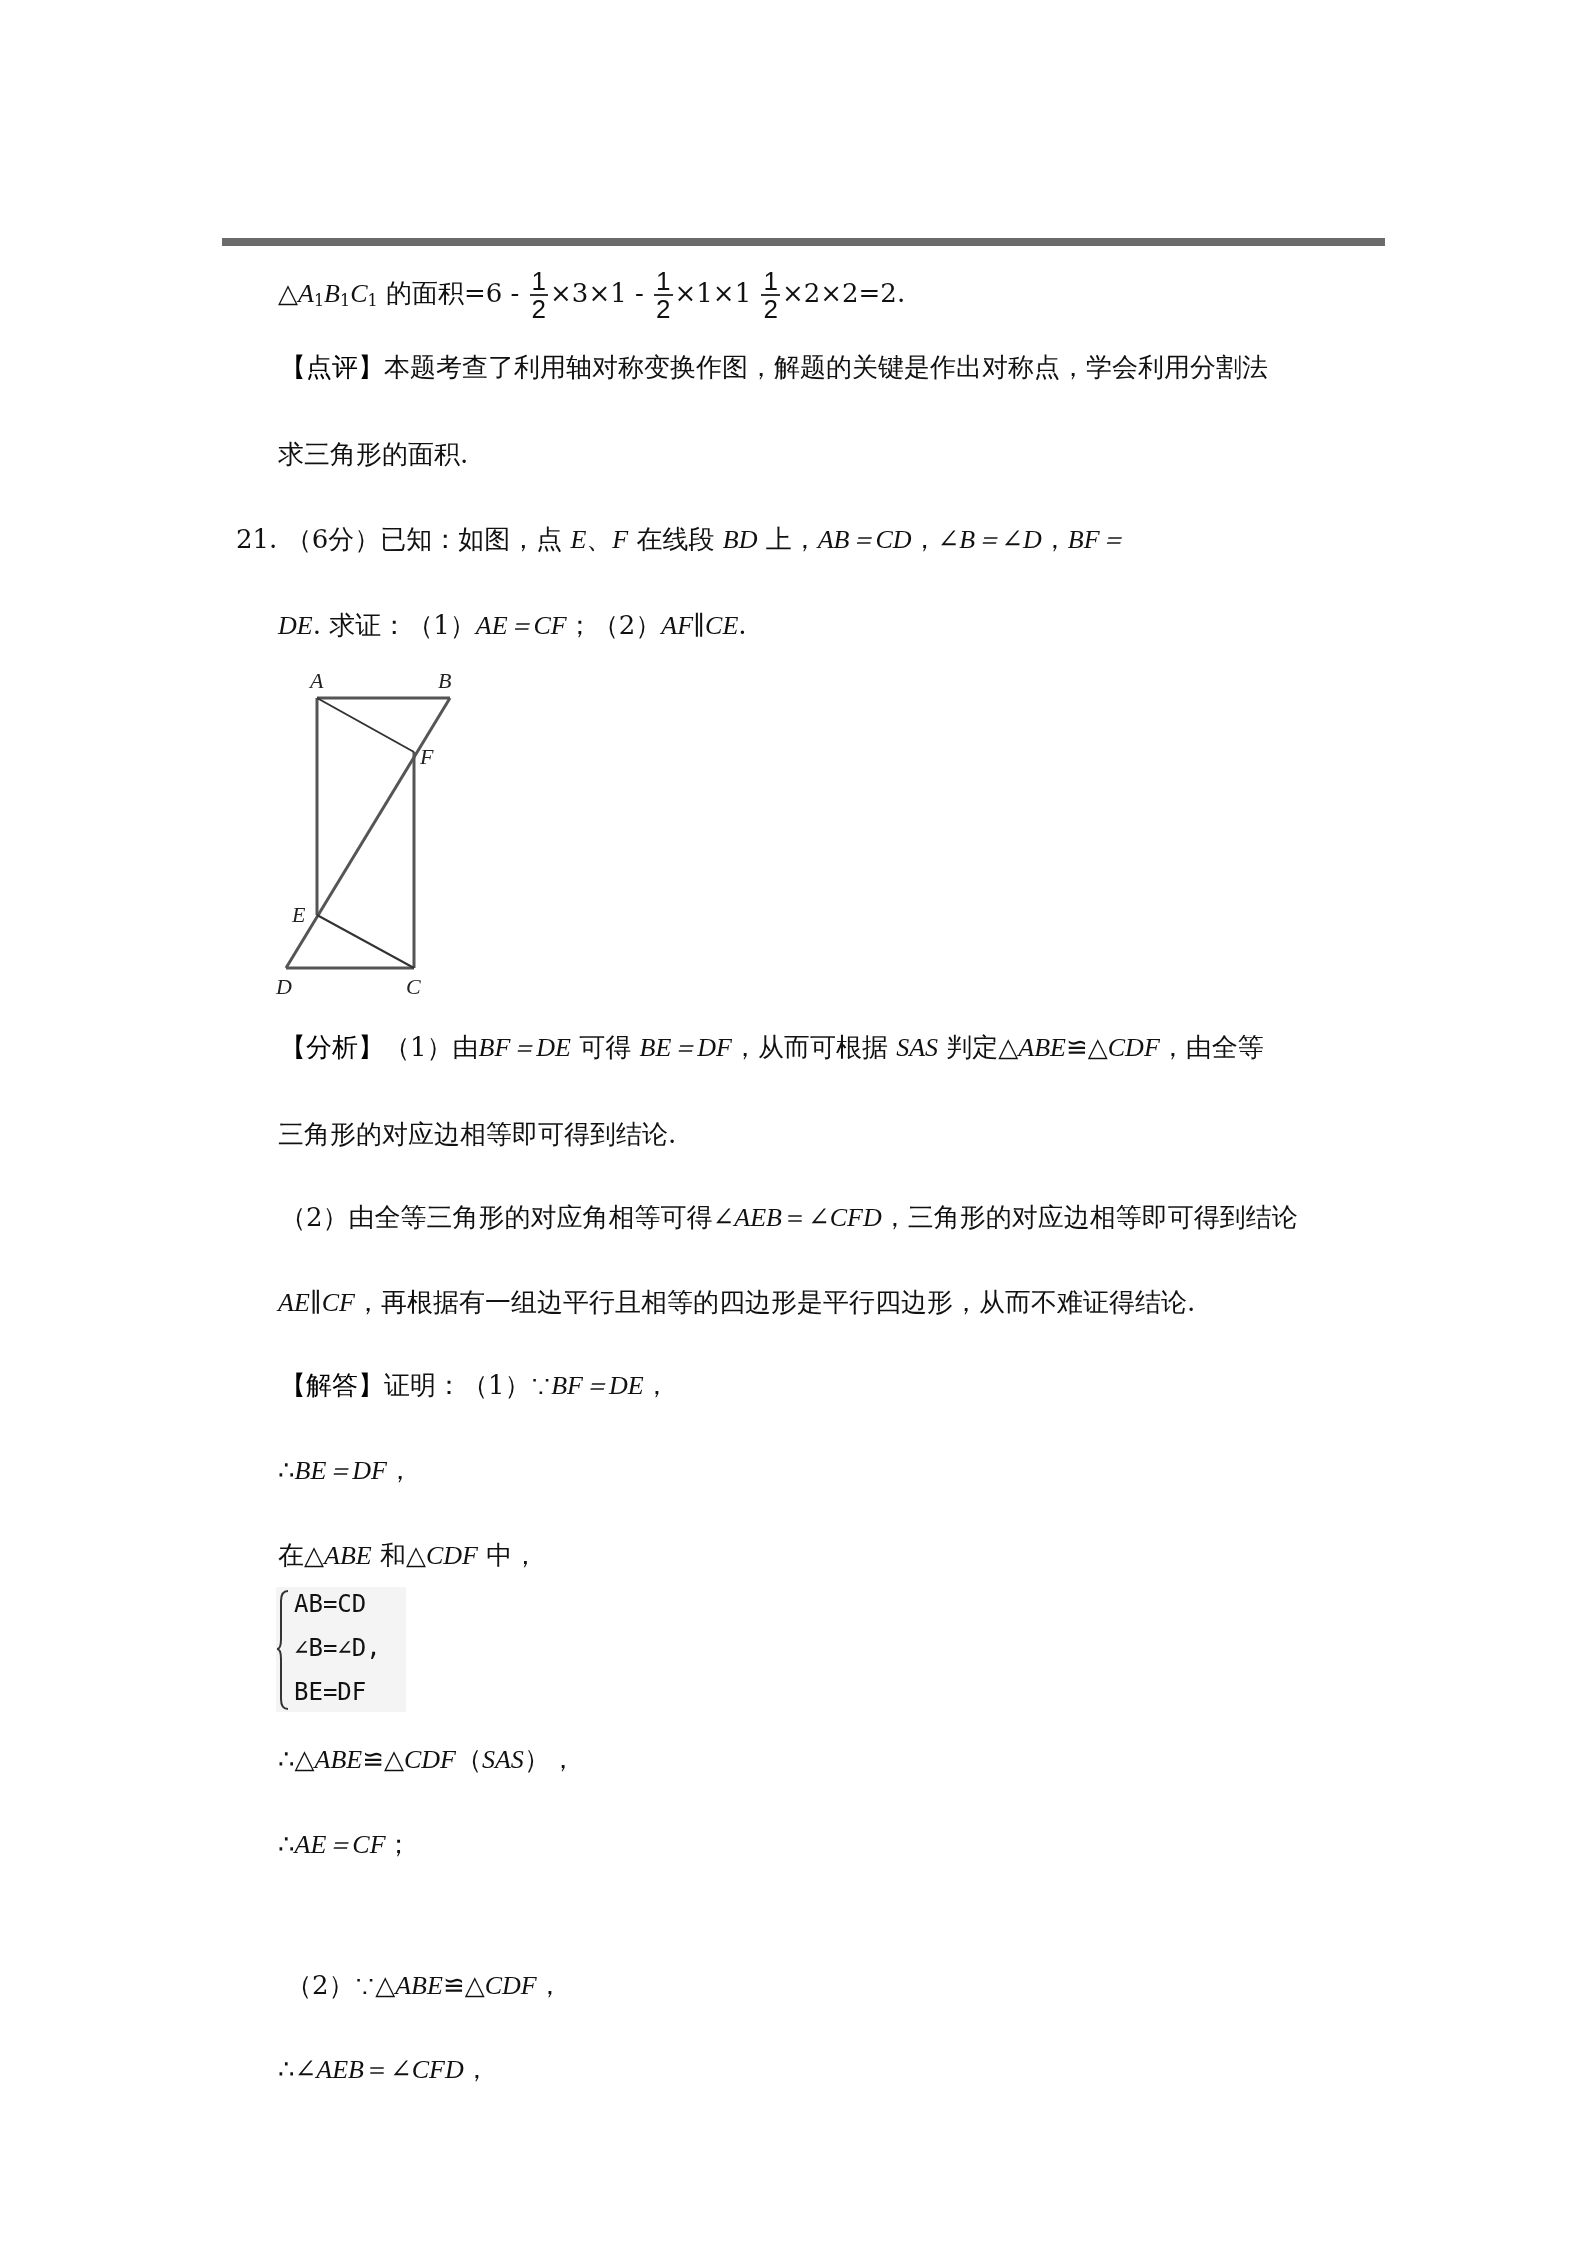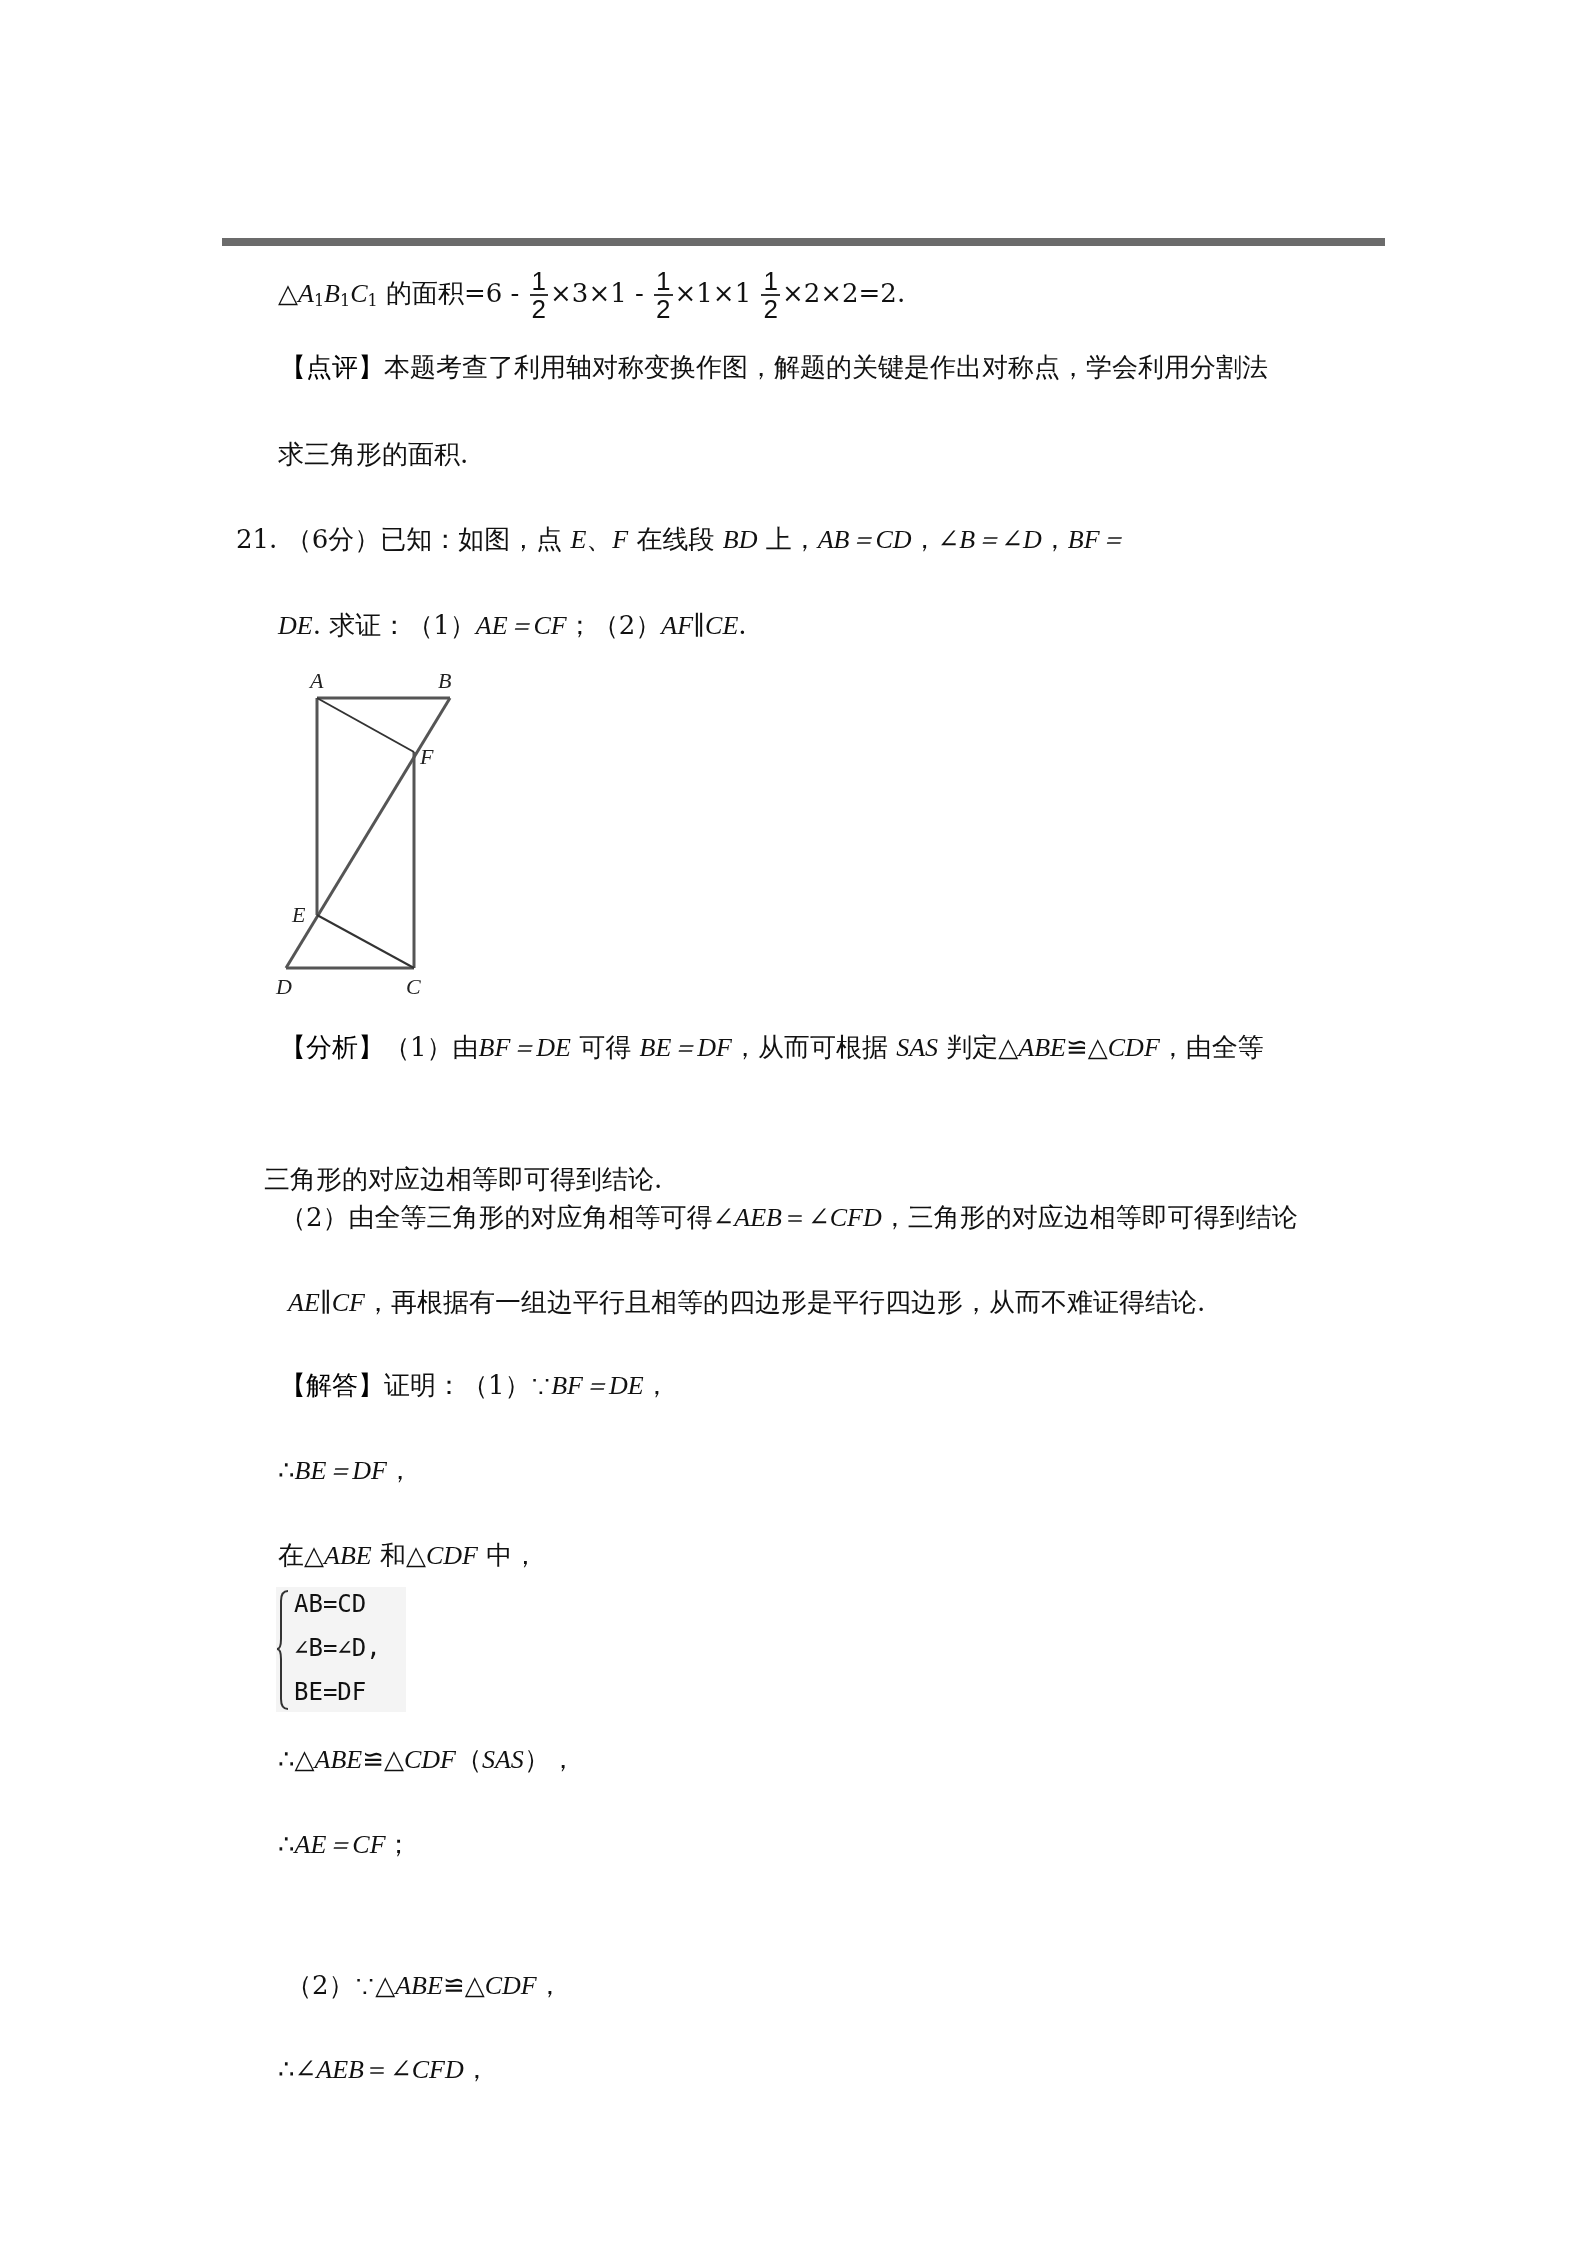--- a/index.html
+++ b/index.html
@@ -63,27 +63,27 @@
     <text x="150" y="96">F</text>
     <text x="22" y="254">E</text>
     <text x="6" y="326">D</text>
     <text x="136" y="326">C</text>
   </g>
 </svg>
 
 <div class="line" style="left:280px; top:1030px;">
   <span class="tag">【分析】</span><span>（1）由</span><span class="i">BF＝DE</span> <span>可得</span> <span class="i">BE＝DF</span><span>，从而可根据</span> <span class="i">SAS</span> <span>判定△</span><span class="i">ABE</span><span>≌△</span><span class="i">CDF</span><span>，由全等</span>
 </div>
-<div class="line" style="left:264px; top:1117px;margin-top:45px;">
+<div class="line" style="left:278px; top:1117px;">
   <span>三角形的对应边相等即可得到结论.</span>
 </div>
 <div class="line" style="left:280px; top:1200px;">
   <span>（2）由全等三角形的对应角相等可得∠</span><span class="i">AEB</span><span>＝∠</span><span class="i">CFD</span><span>，三角形的对应边相等即可得到结论</span>
 </div>
-<div class="line" style="left:288px; top:1285px;">
+<div class="line" style="left:278px; top:1285px;">
   <span class="i">AE∥CF</span><span>，再根据有一组边平行且相等的四边形是平行四边形，从而不难证得结论.</span>
 </div>
 
 <div class="line" style="left:280px; top:1368px;">
   <span class="tag">【解答】</span><span>证明：（1）∵</span><span class="i">BF＝DE</span><span>，</span>
 </div>
 <div class="line" style="left:278px; top:1453px;">
   <span>∴</span><span class="i">BE＝DF</span><span>，</span>
 </div>
 <div class="line" style="left:278px; top:1538px;">

